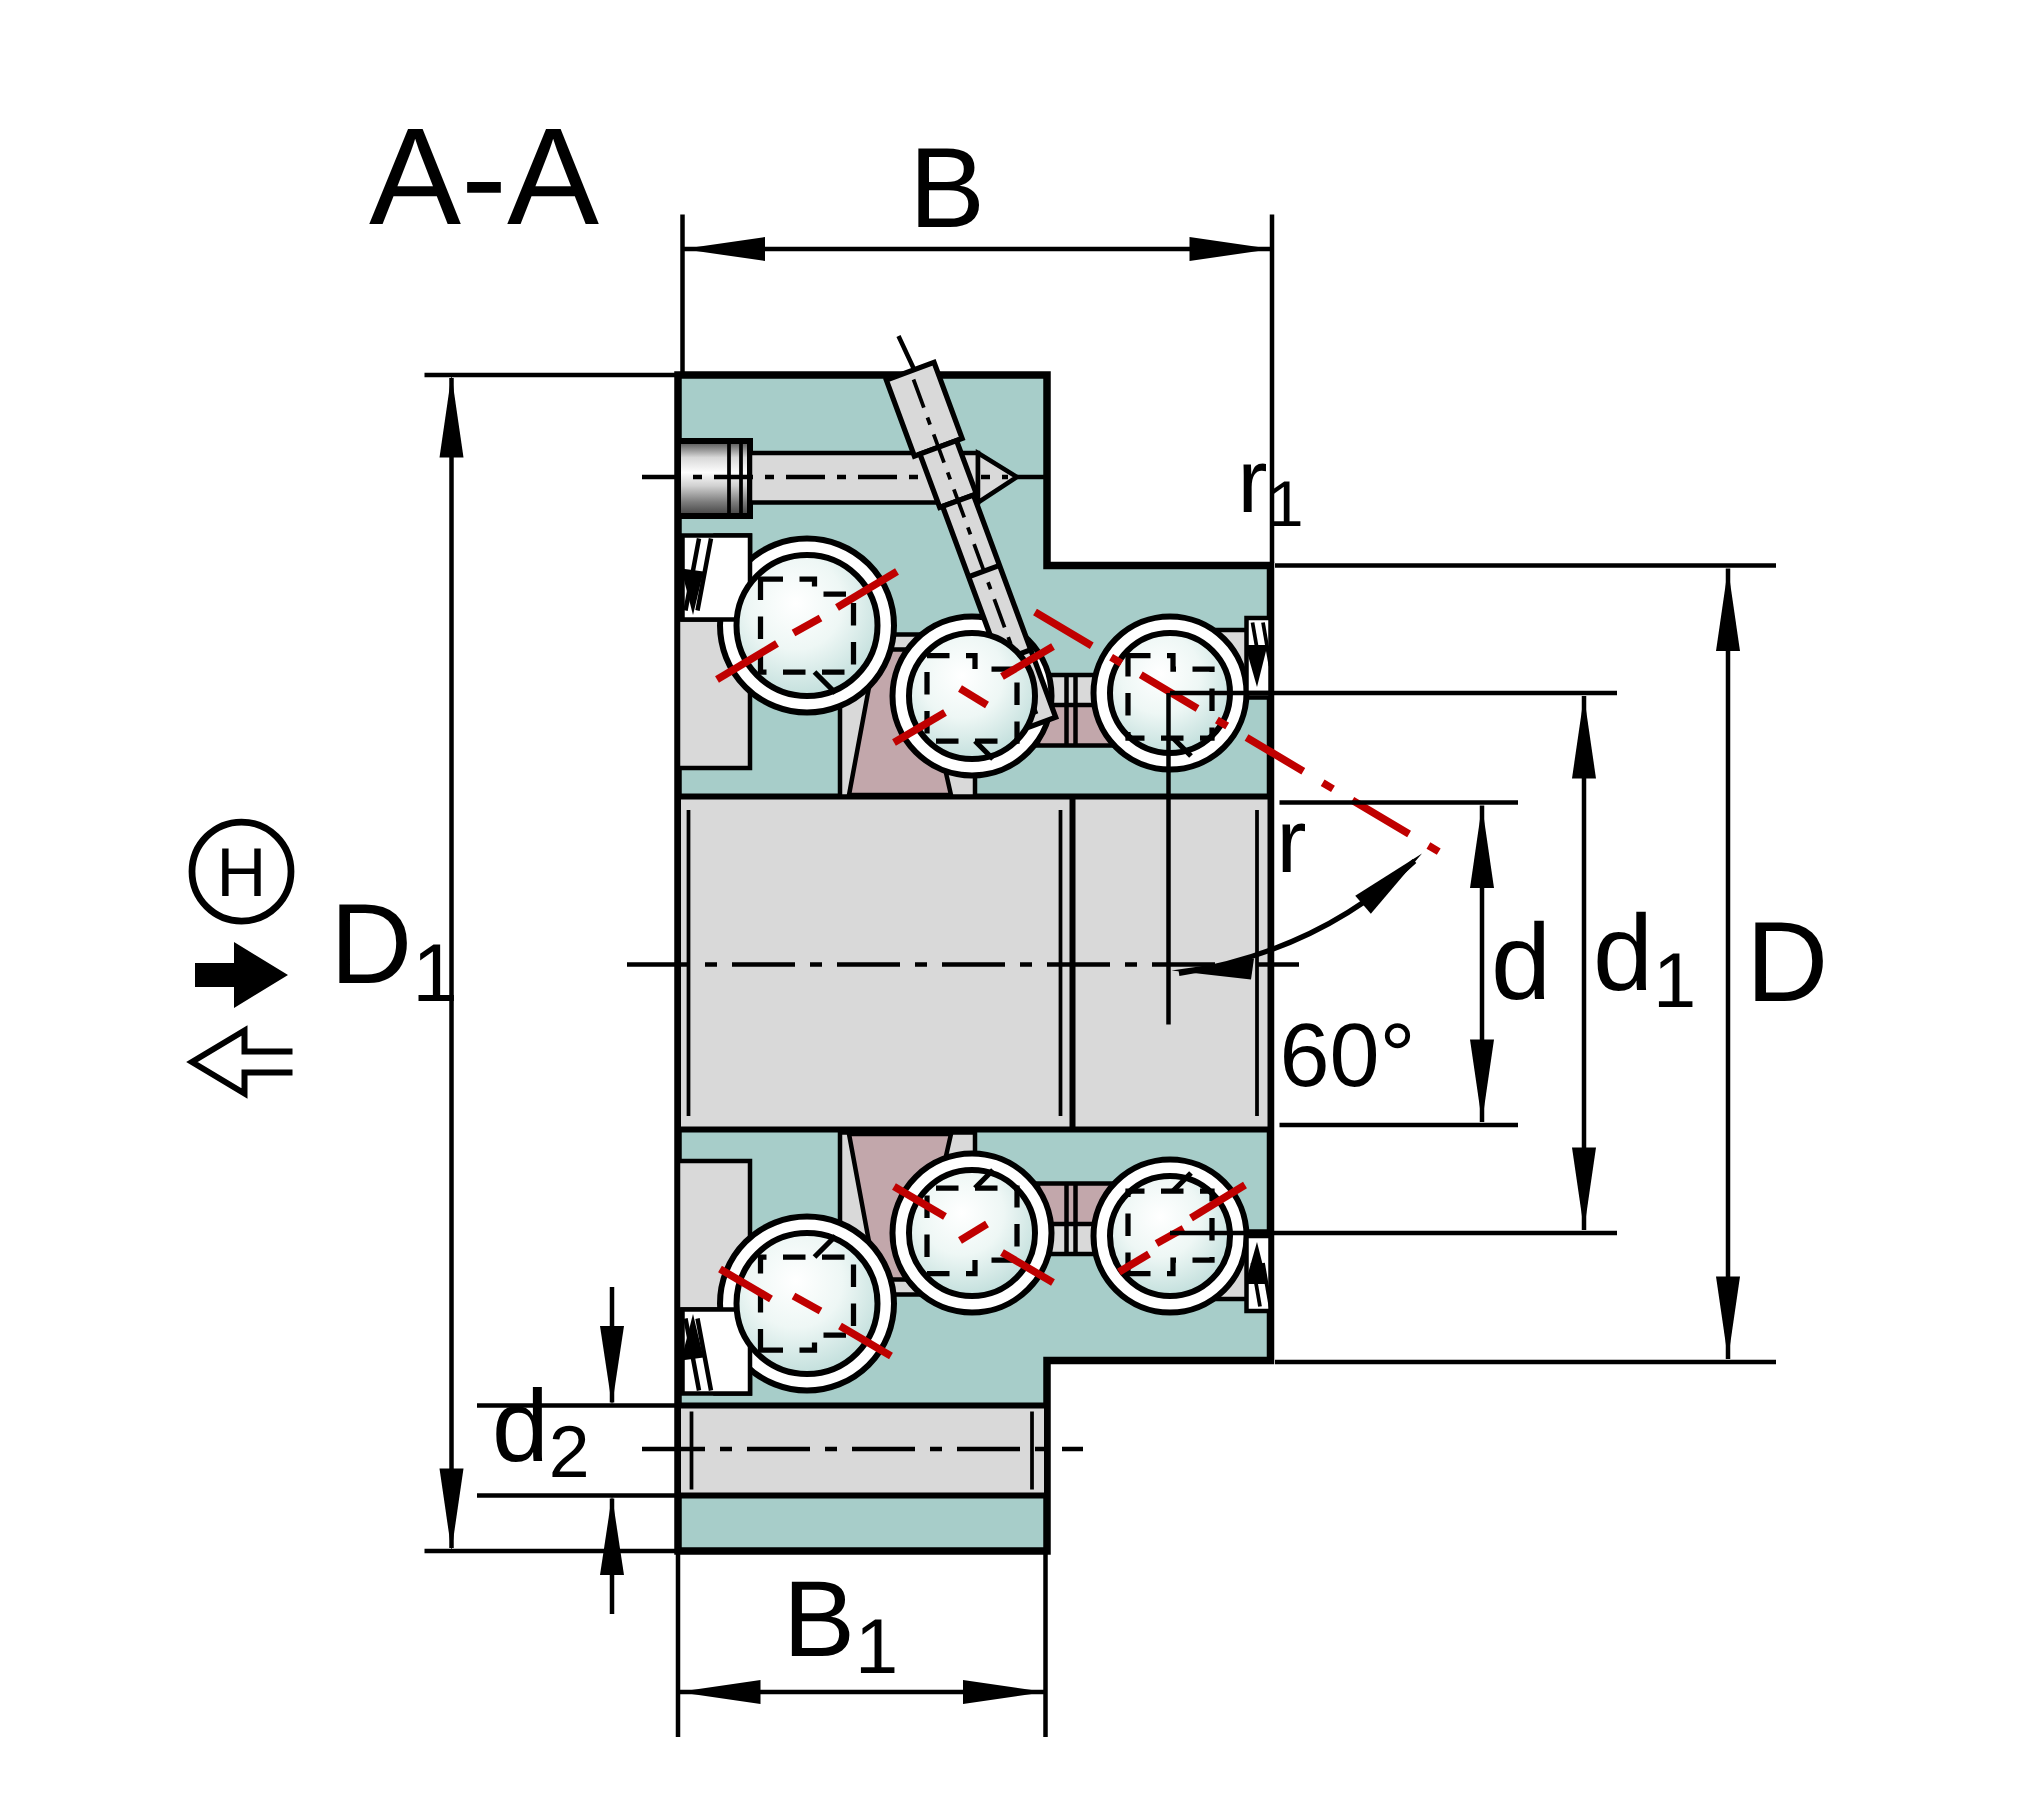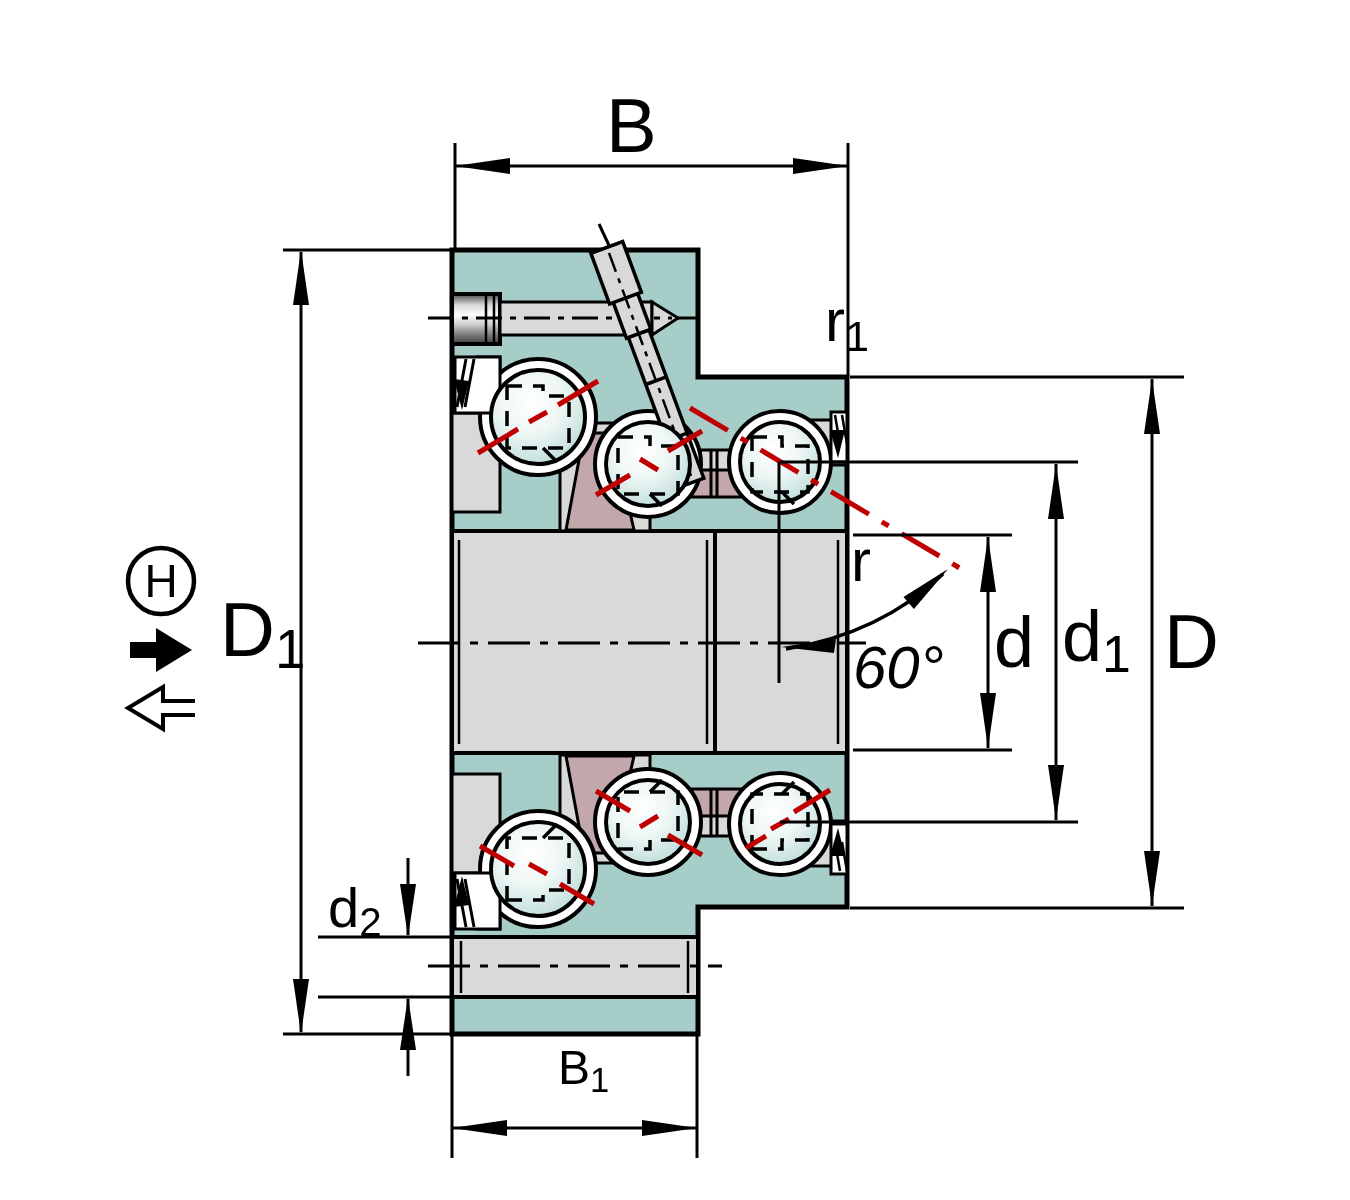--- a/index.html
+++ b/index.html
@@ -244,25 +244,26 @@
   </g>
 
   <g>
     <circle cx="161" cy="581" r="33" class="wht" stroke="#000" stroke-width="4.5"></circle>
     <polygon class="blk" points="192,650 156,628 156,642 130,642 130,658 156,658 156,672"></polygon>
     <polygon class="wht" points="128,708 163,687 163,701 195,701 195,715 163,715 163,729"></polygon>
     <path class="o4 nf" d="M195,701 L163,701 L163,687 L128,708 L163,729 L163,715 L195,715"></path>
   </g>
 </svg>
 
+<div class="lbl" style="left:246px;top:72px;font-size:92px;">A-A</div>
 <div class="lbl" style="left:606px;top:88px;font-size:76px;">B</div>
 <div class="lbl" style="left:825px;top:291px;font-size:60px;"><span>r</span><span class="sub">1</span></div>
 <div class="lbl" style="left:220px;top:592px;font-size:76px;"><span>D</span><span class="sub">1</span></div>
-<div class="lbl" style="left:328px;top:880px;font-size:56px;"><span>d</span><span class="sub">2</span></div>
-<div class="lbl" style="left:522px;top:1044px;font-size:48px;margin-left:36px;"><span>B</span><span class="sub">1</span></div>
+<div class="lbl" style="left:328px;top:917px;font-size:68px;"><span>d</span><span class="sub">2</span></div>
+<div class="lbl" style="left:522px;top:1044px;font-size:72px;"><span>B</span><span class="sub">1</span></div>
 <div class="lbl" style="left:851px;top:531px;font-size:60px;">r</div>
-<div class="lbl" style="left:853px;top:638px;font-size:60px;font-style:italic;">60°</div>
+<div class="lbl" style="left:853px;top:674px;font-size:60px;">60°</div>
 <div class="lbl" style="left:994px;top:606px;font-size:72px;">d</div>
 <div class="lbl" style="left:1062px;top:600px;font-size:72px;"><span>d</span><span class="sub">1</span></div>
 <div class="lbl" style="left:1164px;top:604px;font-size:76px;">D</div>
 <div class="lbl" style="left:138px;top:558px;font-size:46px;width:46px;text-align:center;">H</div>
 
 </div>
 
 </body></html>

